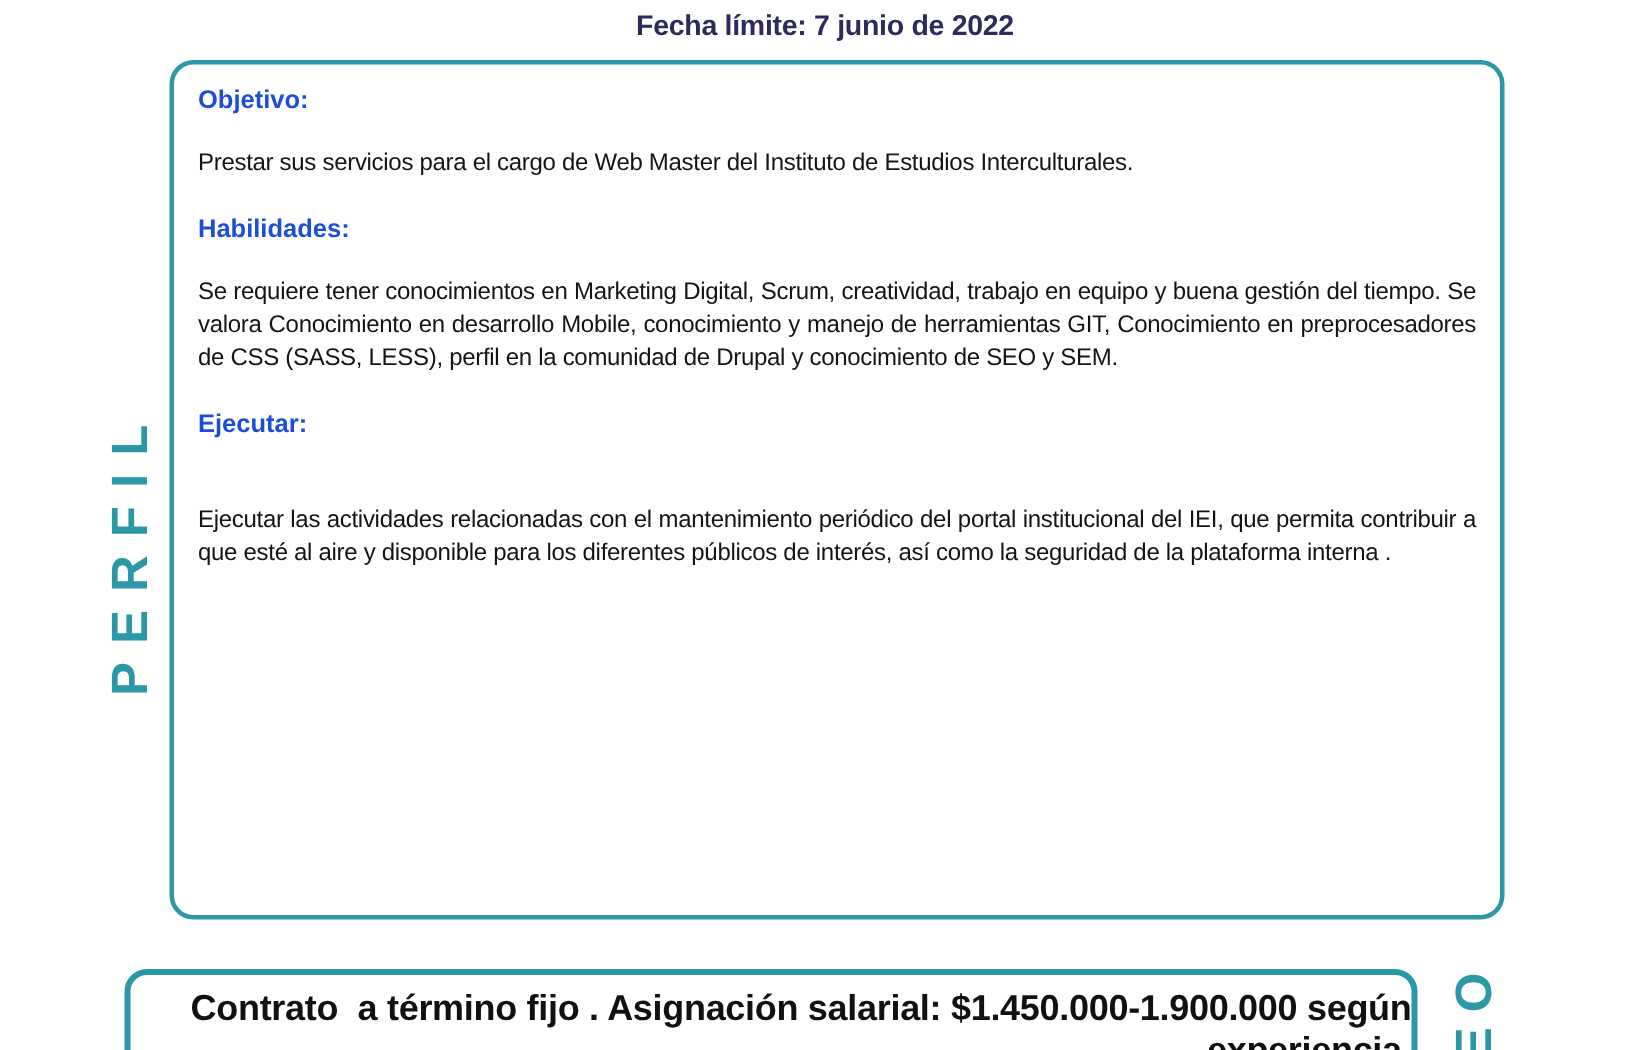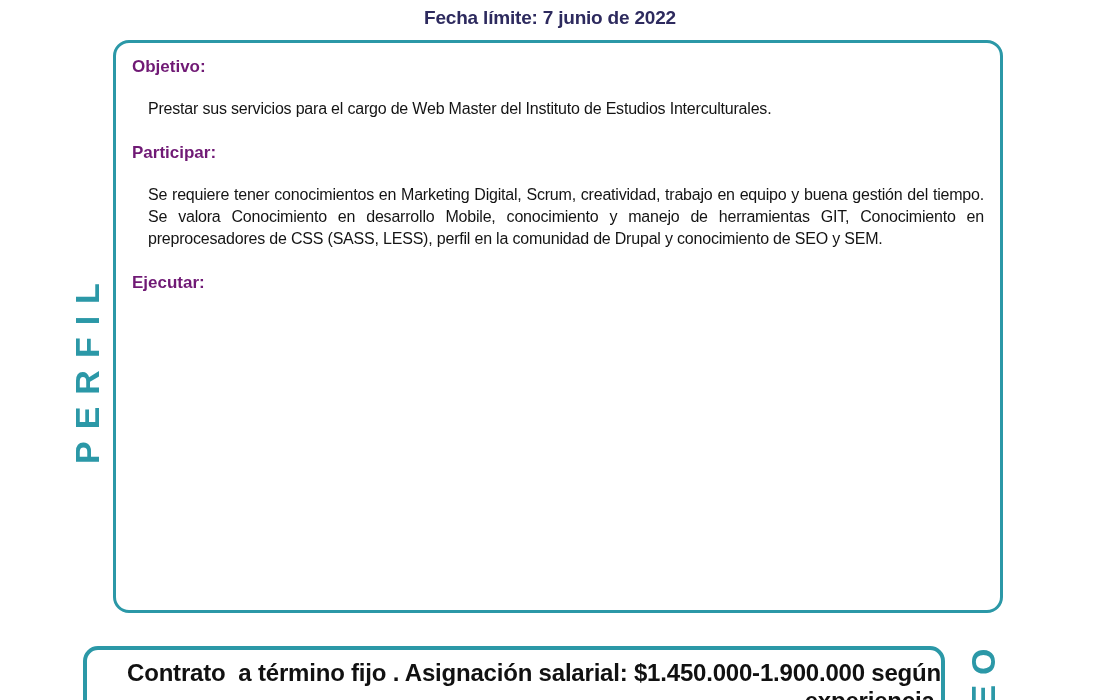--- a/index.html
+++ b/index.html
@@ -28,25 +28,25 @@
     border: 3px solid #2b98a7;
     border-radius: 16px;
     padding: 13px 16px;
     background: #ffffff;
   }
   .sec-heading {
     font-weight: bold;
     font-size: 17px;
     line-height: 22px;
     margin: 22px 0 0 0;
-    color: #701a75;
+    color: #1d4ed8;
   }
   .sec-heading.first { margin-top: 0; }
   .body-par {
-    margin: 20px 0 0 16px;
+    margin: 20px 0 0 0;
     font-size: 16px;
     line-height: 22px;
     text-align: justify;
     letter-spacing: -0.2px;
     color: #141414;
   }
   .gap-lg { margin-top: 42px; }
   .vlabel {
     position: absolute;
     transform: rotate(-90deg);
@@ -87,24 +87,25 @@
 </style>
 </head>
 <body>
 
 <div class="deadline">Fecha límite: 7 junio de 2022</div>
 
 <div class="main-box">
   <div class="sec-heading first">Objetivo:</div>
   <p class="body-par">Prestar sus servicios para el cargo de Web Master del Instituto de Estudios Interculturales.</p>
 
-  <div class="sec-heading">Participar:</div>
+  <div class="sec-heading">Habilidades:</div>
   <p class="body-par">Se requiere tener conocimientos en Marketing Digital, Scrum, creatividad, trabajo en equipo y buena gestión del tiempo. Se valora Conocimiento en desarrollo Mobile, conocimiento y manejo de herramientas GIT, Conocimiento en preprocesadores de CSS (SASS, LESS), perfil en la comunidad de Drupal y conocimiento de SEO y SEM.</p>
 
   <div class="sec-heading">Ejecutar:</div>
+  <p class="body-par gap-lg">Ejecutar las actividades relacionadas con el mantenimiento periódico del portal institucional del IEI, que permita contribuir a que esté al aire y disponible para los diferentes públicos de interés, así como la seguridad de la plataforma interna .</p>
 </div>
 
 <div class="vlabel perfil">PERFIL</div>
 
 <div class="contract-box">
   <div class="contract-text">Contrato  a término fijo . Asignación salarial: $1.450.000-1.900.000 según experiencia.</div>
 </div>
 
 <div class="vlabel empleo">EMPLEO</div>
 

